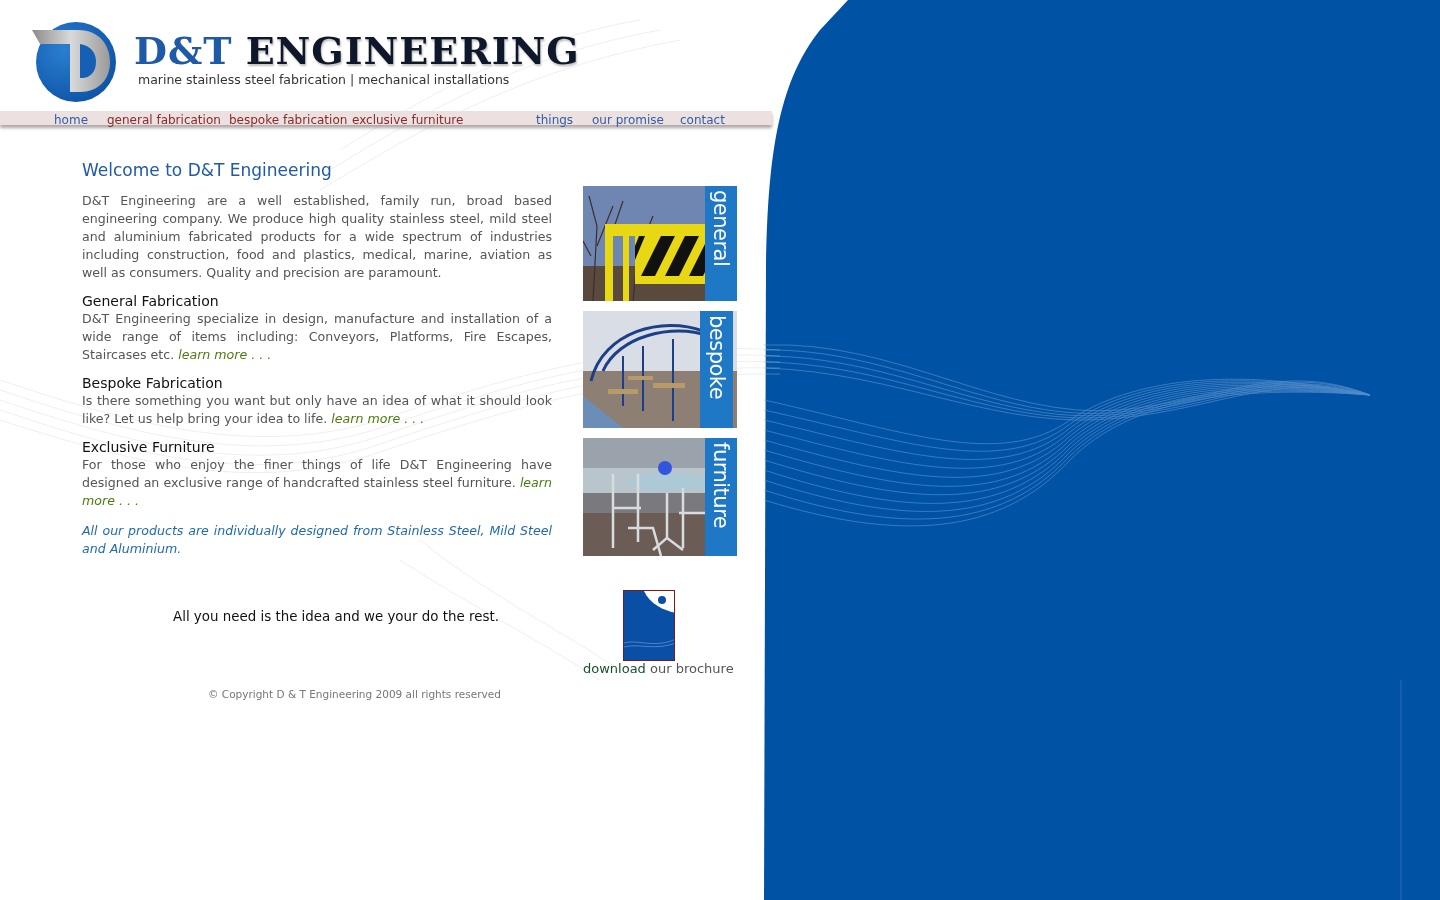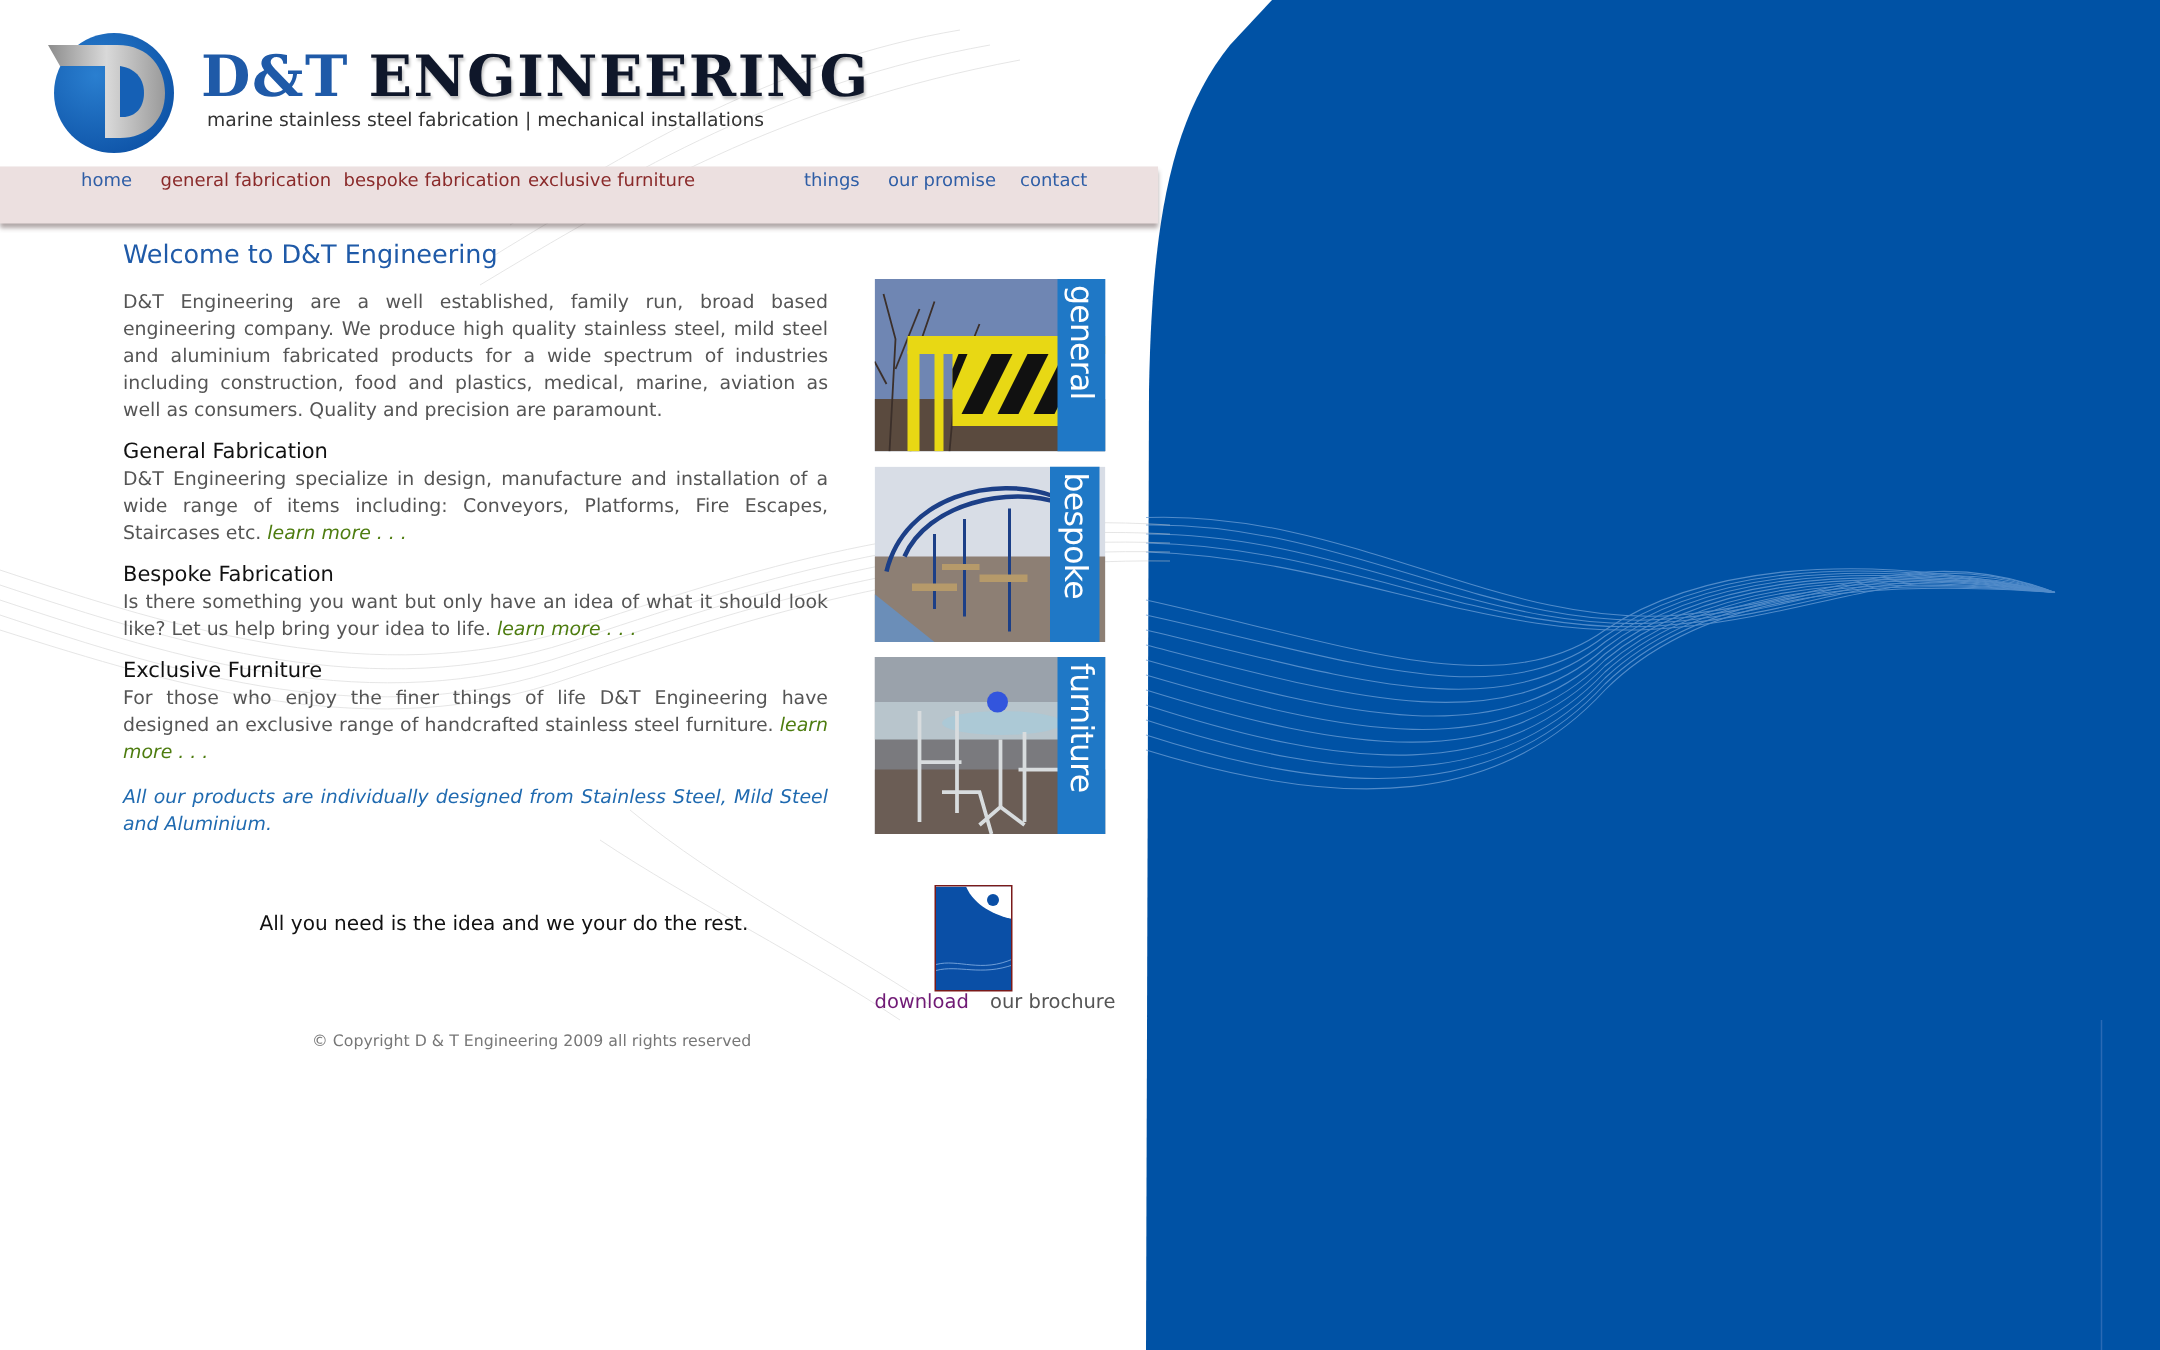--- a/index.html
+++ b/index.html
@@ -13,42 +13,42 @@
   .left-waves { position: absolute; left: 0; top: 0; width: 780px; height: 720px; z-index: 1; pointer-events: none; }
 
   .logo { position: absolute; left: 30px; top: 20px; width: 88px; height: 84px; z-index: 3; }
   .brand { position: absolute; left: 134px; top: 30px; z-index: 3; }
   .brand-title { font-family: "DejaVu Serif", "Liberation Serif", serif; font-size: 38px; letter-spacing: 1px; line-height: 42px; white-space: nowrap; }
   .brand-title .dt { color: #1f5aa8; font-weight: bold; }
   .brand-title .eng { color: #0f172a; font-weight: bold; text-shadow: 1px 2px 2px rgba(0,0,0,0.25); }
   .brand-tag { margin-top: 0px; margin-left: 4px; font-family: "DejaVu Sans", sans-serif; font-size: 12.5px; color: #333; white-space: nowrap; }
 
   
-  .navbar { position: absolute; left: 0; top: 111px; width: 772px; height: 38px; background: #ece0e0; z-index: 3; box-shadow: 0 3px 3px rgba(80,60,60,0.45); }
+  .navbar { position: absolute; left: 0; top: 111px; width: 772px; height: 14px; background: #ece0e0; z-index: 3; box-shadow: 0 3px 3px rgba(80,60,60,0.45); }
   .nav-item { position: absolute; top: 2px; font-size: 12px; text-decoration: none; white-space: nowrap; }
   .nav-blue { color: #2f5ea6; }
   .nav-red { color: #8a2a2a; }
 
   .content { position: absolute; left: 82px; top: 160px; width: 470px; z-index: 3; color: #555; }
   .welcome { font-size: 17px; color: #1f5aa8; font-weight: normal; margin-bottom: 12px; }
   .para { font-size: 12.6px; line-height: 18px; text-align: justify; color: #555; }
   .sec-title { font-size: 14px; color: #111; margin-top: 10px; line-height: 18px; }
   .learn { color: #4d7c0f; text-decoration: none; font-style: italic; }
   .italic-note { font-style: italic; color: #1f6ab0; font-size: 12.6px; line-height: 18px; margin-top: 12px; text-align: justify; }
 
   .tagline { position: absolute; left: 173px; top: 609px; font-size: 13.4px; color: #111; z-index: 3; white-space: nowrap; }
 
   .thumb { position: absolute; left: 583px; width: 154px; z-index: 3; overflow: hidden; display: block; }
   .thumb .label-strip { position: absolute; right: 0; top: 0; width: 32px; height: 100%; background: #1f78c6; }
   .thumb .label-text { position: absolute; right: 4px; top: 4px; color: #fff; font-size: 21px; writing-mode: vertical-rl; font-family: "DejaVu Sans", sans-serif; letter-spacing: -0.5px; }
 
   .brochure { position: absolute; left: 623px; top: 590px; width: 52px; height: 71px; border: 1px solid #7a1a1a; z-index: 3; overflow: hidden; display: block; }
   .brochure-link { position: absolute; left: 583px; top: 661px; font-size: 13px; z-index: 3; white-space: nowrap; }
-  .brochure-link .dl { color: #701a75; text-decoration: none; }
-  .brochure-link .rest { color: #555; padding-left: 10px; }
+  .brochure-link .dl { color: #14532d; text-decoration: none; }
+  .brochure-link .rest { color: #555; }
 
   .copyright { position: absolute; left: 208px; top: 688px; font-size: 10.5px; color: #777; z-index: 3; white-space: nowrap; }
 </style>
 </head>
 <body>
 
 <svg class="blue-panel" viewBox="0 0 1440 900" xmlns="http://www.w3.org/2000/svg">
   <path d="M848,0 L1440,0 L1440,900 L764,900 L766,260 C768,150 780,80 820,30 Z" fill="#0052a5"></path>
   <g fill="none" stroke="#6d9fd6" stroke-width="0.7" opacity="0.75">
     <path d="M764,345 C900,340 1000,420 1120,410 C1220,400 1280,360 1370,395"></path>

